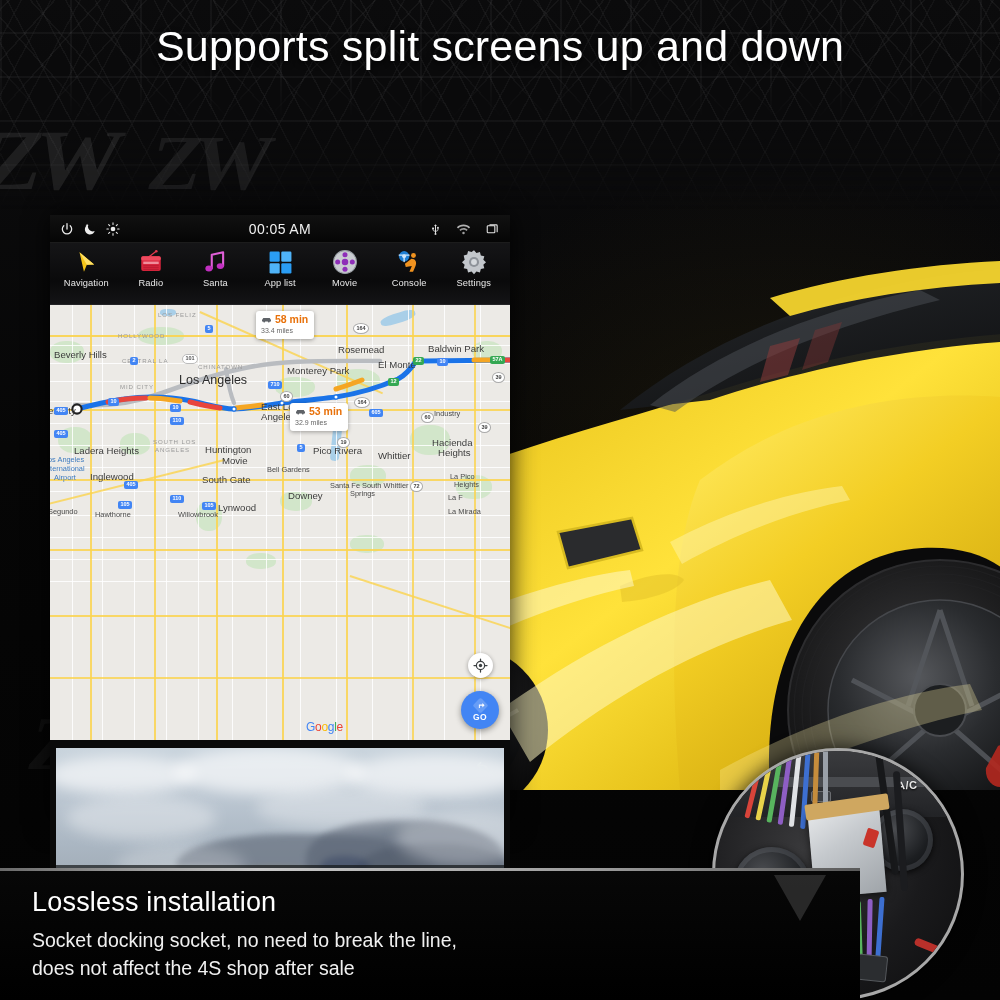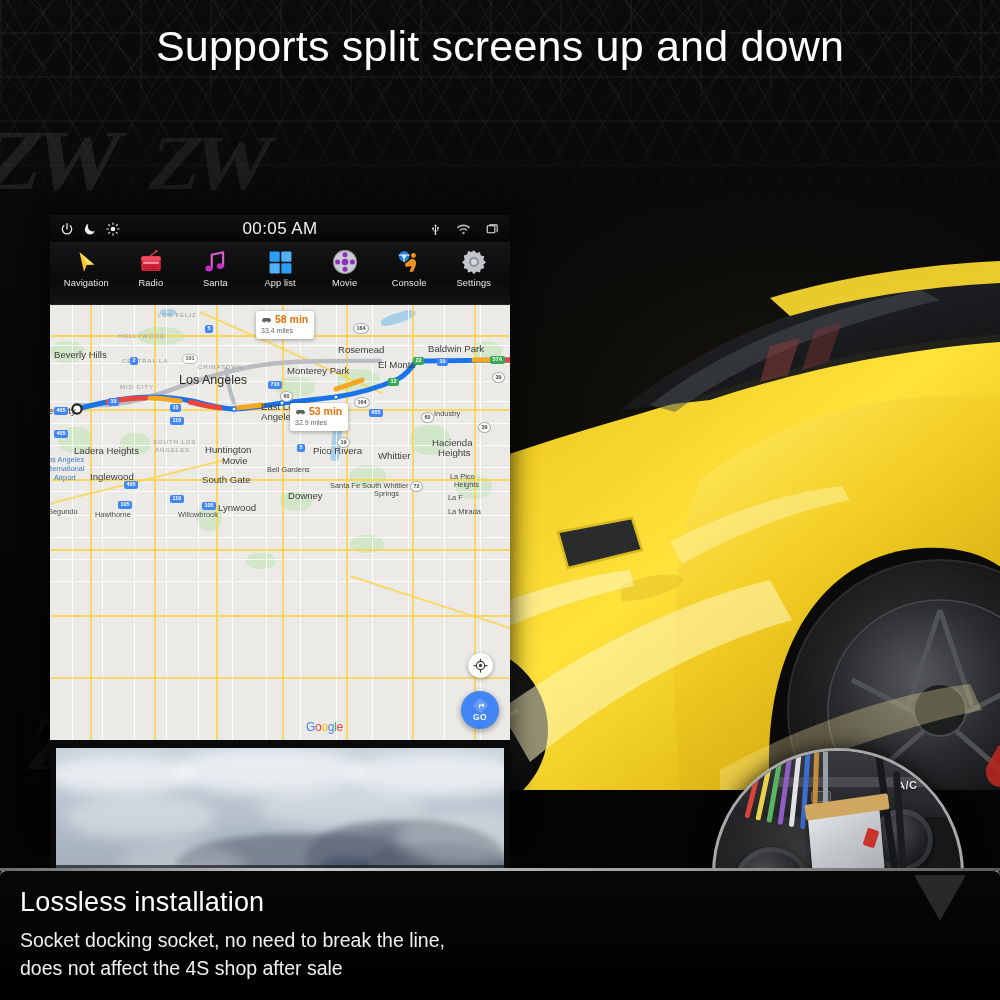--- a/index.html
+++ b/index.html
@@ -73,21 +73,21 @@
   #statusbar {
     position:absolute; left:0; top:0; width:460px; height:28px;
     background:linear-gradient(180deg,#111 0%,#050505 100%);
     display:flex; align-items:center; padding:0 10px;
     border-bottom:1px solid #1c1c1c;
   }
   .sb-left { display:flex; align-items:center; gap:9px; }
   .sb-right { display:flex; align-items:center; gap:14px; margin-left:auto; }
   #clock {
     position:absolute; left:0; right:0; text-align:center; color:#f0f0f0;
-    font-size:17px; letter-spacing:.4px; pointer-events:none;
+    font-size:14px; letter-spacing:.4px; pointer-events:none;
   }
   .sbi { display:block; }
 
   
   #approw {
     position:absolute; left:0; top:28px; width:460px; height:62px;
     background:linear-gradient(180deg,#151517 0%,#0a0a0b 62%,#141416 100%);
     display:flex; align-items:flex-start; padding:4px 4px 0 4px;
     border-bottom:1px solid #232326;
   }
@@ -242,25 +242,24 @@
            transform:rotate(-5deg); box-shadow:0 2px 8px rgba(0,0,0,.6); }
   .knob { position:absolute; border-radius:50%;
           background:radial-gradient(circle at 38% 32%, #4a4c50 0%, #1c1e21 60%, #0c0d0f 100%);
           box-shadow:0 2px 6px rgba(0,0,0,.8), inset 0 0 0 5px rgba(120,124,130,.25); }
   #ac-lbl { position:absolute; right:44px; top:28px; color:#e8e8e8; font-size:11px;
             font-weight:600; letter-spacing:.5px; transform:rotate(-3deg);
             text-shadow:0 1px 2px #000; }
 
   
   #banner {
-    position:absolute; left:0; bottom:0; width:1000px; height:132px; z-index:9;
+    position:absolute; left:0; bottom:0; width:860px; height:132px; z-index:9;
     background:linear-gradient(180deg,#070707 0%,#000 100%);
     border-top:3px solid #8e8e8e;
-    padding:16px 26px 0 20px;
-    border-radius:8px;
+    padding:16px 26px 0 32px;
   }
   #b-title { color:#fff; font-size:27px; font-weight:400; letter-spacing:.2px; }
   #b-body { color:#f0f0f0; font-size:19.5px; line-height:1.42; margin-top:9px; }
   #b-arrow {
     position:absolute; right:34px; top:4px; width:0; height:0;
     border-left:26px solid transparent; border-right:26px solid transparent;
     border-top:46px solid rgba(180,180,180,.20);
   }
   #b-line { position:absolute; left:0; right:0; top:-3px; height:3px;
             background:linear-gradient(90deg,#6a6a6a 0%,#c9c9c9 30%,#9a9a9a 70%,#5a5a5a 100%); }
@@ -619,21 +618,21 @@
     <div class="mlabel city" style="left:388px;top:142px;">Heights</div>
     <div class="mlabel" style="left:400px;top:167px;">La Pico</div>
     <div class="mlabel" style="left:404px;top:175px;">Heights</div>
     <div class="mlabel" style="left:-2px;top:150px;color:#3e7bbf;">os Angeles</div>
     <div class="mlabel" style="left:-4px;top:159px;color:#3e7bbf;">nternational</div>
     <div class="mlabel" style="left:4px;top:168px;color:#3e7bbf;">Airport</div>
     <div class="mlabel city" style="left:40px;top:166px;">Inglewood</div>
     <div class="mlabel city" style="left:152px;top:169px;">South Gate</div>
     <div class="mlabel" style="left:217px;top:160px;">Bell Gardens</div>
     <div class="mlabel" style="left:280px;top:176px;">Santa Fe South Whittier</div>
-    <div class="mlabel" style="left:316px;top:184px;padding-left:8px;">Springs</div>
+    <div class="mlabel" style="left:292px;top:184px;padding-left:8px;">Springs</div>
     <div class="mlabel city" style="left:238px;top:185px;">Downey</div>
     <div class="mlabel city" style="left:168px;top:197px;">Lynwood</div>
     <div class="mlabel" style="left:128px;top:205px;">Willowbrook</div>
     <div class="mlabel" style="left:45px;top:205px;">Hawthorne</div>
     <div class="mlabel" style="left:-2px;top:202px;">Segundo</div>
     <div class="mlabel" style="left:398px;top:202px;">La Mirada</div>
     <div class="mlabel" style="left:398px;top:188px;">La F</div>
 
     <div class="shield" style="left:155px;top:20px;">5</div>
     <div class="shield w" style="left:132px;top:49px;">101</div>

